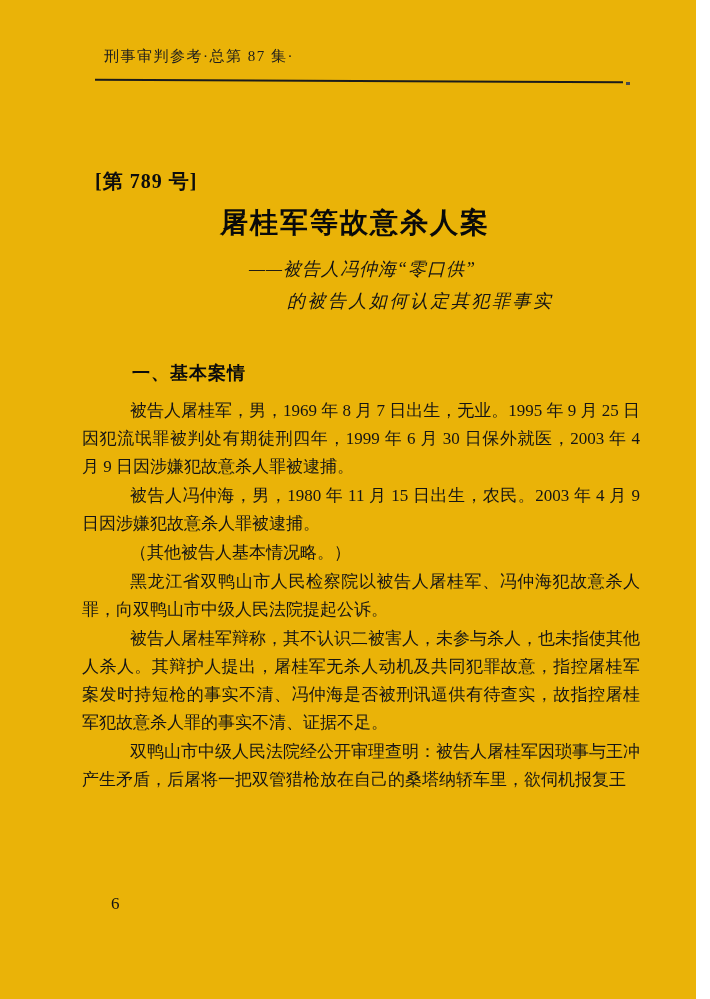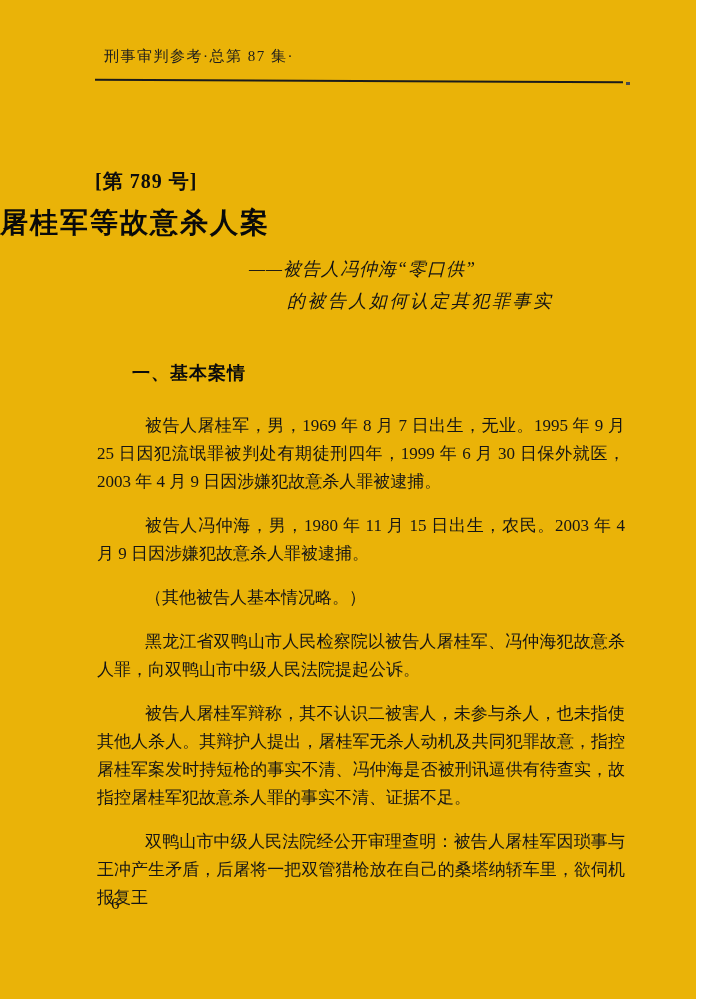--- a/index.html
+++ b/index.html
@@ -55,21 +55,21 @@
     color: #0d0d0d;
     white-space: nowrap;
     margin-top: 48px;
   }
 
   .case-title {
     position: absolute;
     left: 0;
     top: 204px;
     width: 710px;
-    text-align: left;
+    text-align: center;
     font-size: 28px;
     font-weight: bold;
     letter-spacing: 2px;
     color: #0a0a0a;
     white-space: nowrap;
   }
 
   .case-subtitle-line1 {
     position: absolute;
     left: 249px;
@@ -107,21 +107,21 @@
     position: absolute;
     left: 81px;
     top: 396px;
     width: 560px;
     font-size: 17px;
     line-height: 28px;
     text-align: justify;
     color: #151515;
   }
   .body-block p {
-    margin: 16px;
+    margin: 1px;
     padding: 0;
     text-indent: 48px;
   }
 
   .page-number {
     position: absolute;
     left: 111px;
     top: 894px;
     font-size: 17px;
     color: #141414;

